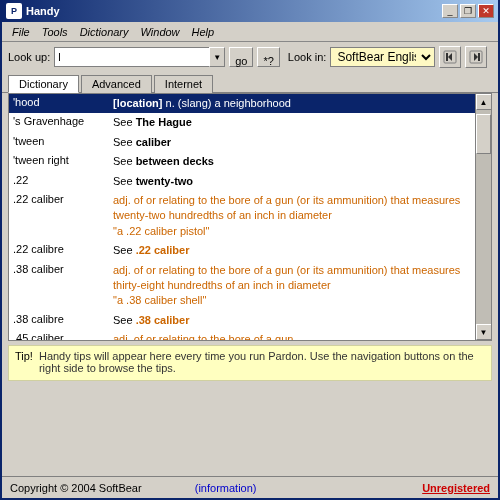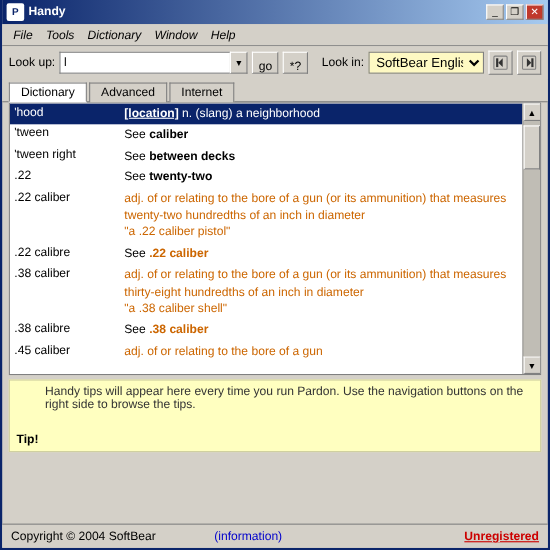--- a/index.html
+++ b/index.html
@@ -79,21 +79,20 @@
       cursor: pointer;
     }
 
     
     .toolbar {
       background: #d4d0c8;
       padding: 4px 6px;
       display: flex;
       align-items: center;
       gap: 8px;
-      justify-content: space-between;
     }
     .toolbar-section {
       display: flex;
       align-items: center;
       gap: 4px;
     }
     .toolbar-label {
       font-size: 11px;
     }
     .toolbar-input-group {
@@ -261,23 +260,22 @@
       background: #ffffc0;
       border: 1px solid #d0d0a0;
       margin: 4px 6px 2px;
       padding: 4px 6px;
       font-size: 11px;
       display: flex;
       gap: 6px;
       min-height: 36px;
     }
     .tip-label {
-      font-weight: bold;
+      font-weight: normal;
       white-space: nowrap;
-      margin-top: 44px;
     }
     .tip-text {
       color: #333;
     }
 
     
     .status-bar {
       display: flex;
       justify-content: space-between;
       align-items: center;
@@ -377,25 +375,31 @@
     <div class="tab">Advanced</div>
     <div class="tab">Internet</div>
   </div>
 
   <div class="main-content">
     <div class="content-list">
 
       <div class="dict-row selected">
         <span class="dict-term">'hood</span>
         <span class="dict-def">
-          <span style="color:#cc6600; font-weight:bold;text-decoration:underline;">[location]</span>
+          <span style="color:#cc6600; font-weight:bold;">[location]</span>
           <span style="color:white;"> n. (slang) a neighborhood</span>
         </span>
       </div>
 
+      <div class="dict-row">
+        <span class="dict-term">'s Gravenhage</span>
+        <span class="dict-def">
+          See <strong>The Hague</strong>
+        </span>
+      </div>
 
       <div class="dict-row">
         <span class="dict-term">'tween</span>
         <span class="dict-def">
           See <strong>caliber</strong>
         </span>
       </div>
 
       <div class="dict-row">
         <span class="dict-term">'tween right</span>

